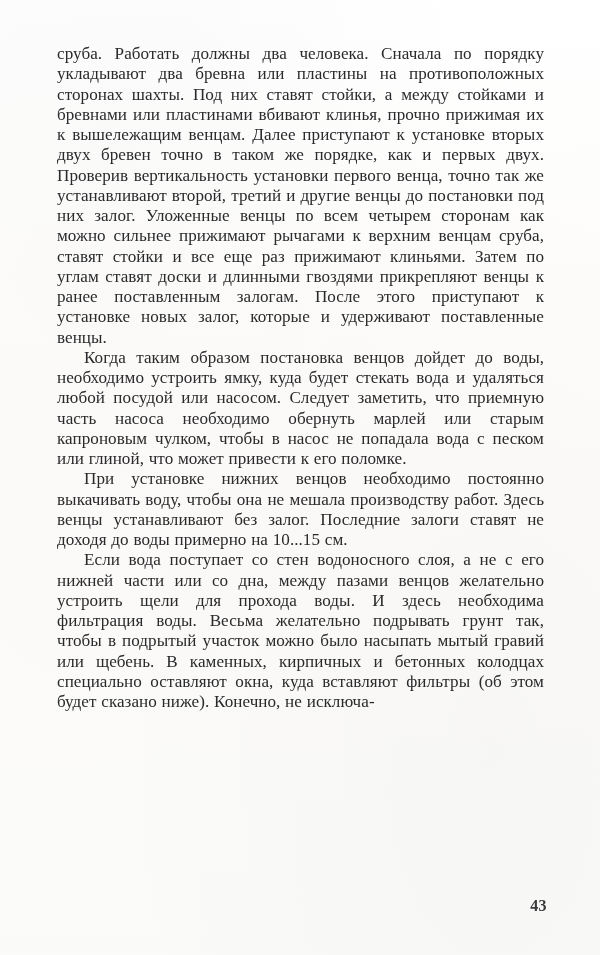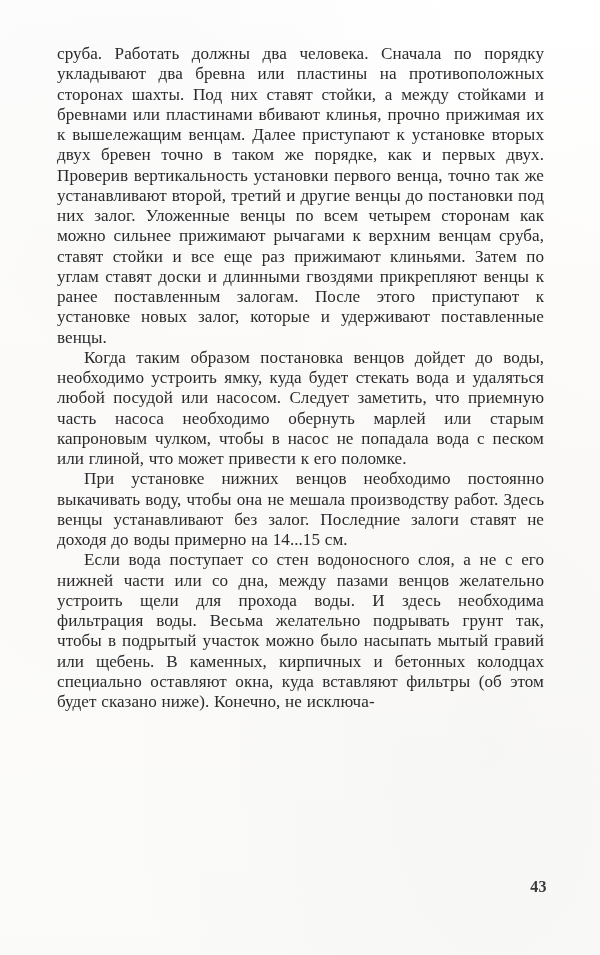--- a/index.html
+++ b/index.html
@@ -46,36 +46,36 @@
     word-spacing: 0.4px;
     text-indent: 27px;
     hyphens: manual;
   }
   p.para.first {
     text-indent: 0;
   }
   .pageno {
     position: absolute;
     right: 53px;
-    top: 878px;
+    top: 897px;
     font-family: "Liberation Serif", "DejaVu Serif", serif;
     font-size: 16px;
     font-weight: 700;
     color: #3a3a3d;
     letter-spacing: 0.4px;
     z-index: 1;
   }
 </style>
 </head>
 <body>
 
 <div class="page">
 
   <div class="textblock">
     <p class="para first">сруба. Работать должны два человека. Сначала по порядку укладывают два бревна или пластины на противоположных сторонах шахты. Под них ставят стойки, а между стойками и бревнами или пластинами вбивают клинья, прочно прижимая их к вышележащим венцам. Далее приступают к установке вторых двух бревен точно в таком же порядке, как и первых двух. Проверив вертикальность установки первого венца, точно так же устанавливают второй, третий и другие венцы до постановки под них залог. Уложенные венцы по всем четырем сторонам как можно сильнее прижимают рычагами к верхним венцам сруба, ставят стойки и все еще раз прижимают клиньями. Затем по углам ставят доски и длинными гвоздями прикрепляют венцы к ранее поставленным залогам. После этого приступают к установке новых залог, которые и удерживают поставленные венцы.</p>
     <p class="para">Когда таким образом постановка венцов дойдет до воды, необходимо устроить ямку, куда будет стекать вода и удаляться любой посудой или насосом. Следует заметить, что приемную часть насоса необходимо обернуть марлей или старым капроновым чулком, чтобы в насос не попадала вода с песком или глиной, что может привести к его поломке.</p>
-    <p class="para">При установке нижних венцов необходимо постоянно выкачивать воду, чтобы она не мешала производству работ. Здесь венцы устанавливают без залог. Последние залоги ставят не доходя до воды примерно на 14...15 см.</p>
+    <p class="para">При установке нижних венцов необходимо постоянно выкачивать воду, чтобы она не мешала производству работ. Здесь венцы устанавливают без залог. Последние залоги ставят не доходя до воды примерно на 10...15 см.</p>
     <p class="para">Если вода поступает со стен водоносного слоя, а не с его нижней части или со дна, между пазами венцов желательно устроить щели для прохода воды. И здесь необходима фильтрация воды. Весьма желательно подрывать грунт так, чтобы в подрытый участок можно было насыпать мытый гравий или щебень. В каменных, кирпичных и бетонных колодцах специально оставляют окна, куда вставляют фильтры (об этом будет сказано ниже). Конечно, не исключа-</p>
   </div>
 
   <div class="pageno">43</div>
 
 </div>
 
 </body></html>

